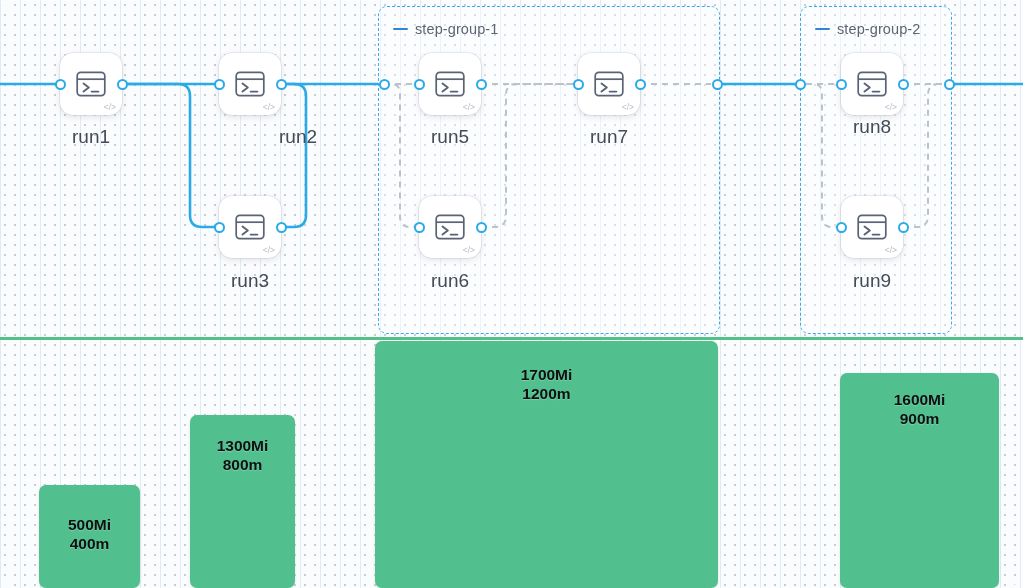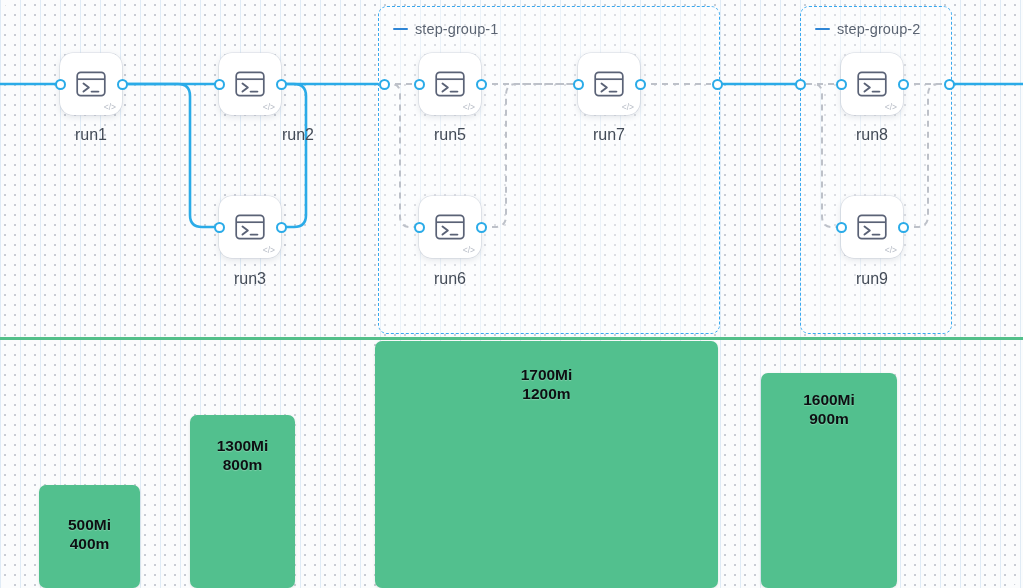--- a/index.html
+++ b/index.html
@@ -56,21 +56,21 @@
   }
   .term-icon{width:34px;height:28px;display:block;}
   .code-glyph{
     position:absolute;right:6px;bottom:4px;
     font-size:8.5px;color:#b7bcc6;line-height:1;
     font-family:"Liberation Sans",sans-serif;
   }
   .node-label{
     position:absolute;
     width:140px;text-align:center;
-    font-size:16px;color:#434b57;
+    font-size:19px;color:#434b57;
     white-space:nowrap;
   }
 
   
   .port{
     position:absolute;width:11px;height:11px;border-radius:50%;
     background:#ffffff;border:2.6px solid #2aabe8;
     box-sizing:border-box;
   }
 
@@ -245,21 +245,21 @@
         <line x1="3.2" y1="9.2" x2="30.8" y2="9.2" stroke="#5a6276" stroke-width="1.7"></line>
         <polyline points="9.5,13.6 14.8,17.6 9.5,21.6" fill="none" stroke="#5a6276" stroke-width="1.9" stroke-linecap="round" stroke-linejoin="round"></polyline>
         <line x1="17.6" y1="21.6" x2="24.4" y2="21.6" stroke="#5a6276" stroke-width="1.9" stroke-linecap="round"></line>
       </svg>
       <span class="code-glyph">&lt;/&gt;</span>
     </div>
     <div class="port" style="left:795px;top:79px;"></div>
     <div class="port" style="left:836px;top:79px;"></div>
     <div class="port" style="left:898px;top:79px;"></div>
     <div class="port" style="left:944px;top:79px;"></div>
-    <div class="node-label" style="left:802px;top:126px;">run8</div>
+    <div class="node-label" style="left:802px;top:116px;">run8</div>
   </div>
 
   <div class="node">
     <div class="node-card" style="left:841px;top:196px;">
       <svg class="term-icon" viewBox="0 0 34 28">
         <rect x="3.2" y="2.4" width="27.6" height="23.2" rx="3.6" fill="none" stroke="#5a6276" stroke-width="1.7"></rect>
         <line x1="3.2" y1="9.2" x2="30.8" y2="9.2" stroke="#5a6276" stroke-width="1.7"></line>
         <polyline points="9.5,13.6 14.8,17.6 9.5,21.6" fill="none" stroke="#5a6276" stroke-width="1.9" stroke-linecap="round" stroke-linejoin="round"></polyline>
         <line x1="17.6" y1="21.6" x2="24.4" y2="21.6" stroke="#5a6276" stroke-width="1.9" stroke-linecap="round"></line>
       </svg>
@@ -280,18 +280,18 @@
   <div class="bar" style="left:190px;top:415px;width:105px;height:173px;">
     <div class="bar-label" style="top:22px;">1300Mi
 800m</div>
   </div>
 
   <div class="bar" style="left:375px;top:341px;width:343px;height:247px;">
     <div class="bar-label" style="top:25px;">1700Mi
 1200m</div>
   </div>
 
-  <div class="bar" style="left:761px;top:373px;width:136px;height:215px;">
+  <div class="bar" style="left:840px;top:373px;width:159px;height:215px;">
     <div class="bar-label" style="top:18px;">1600Mi
 900m</div>
   </div>
 
 </div>
 
 </body></html>

